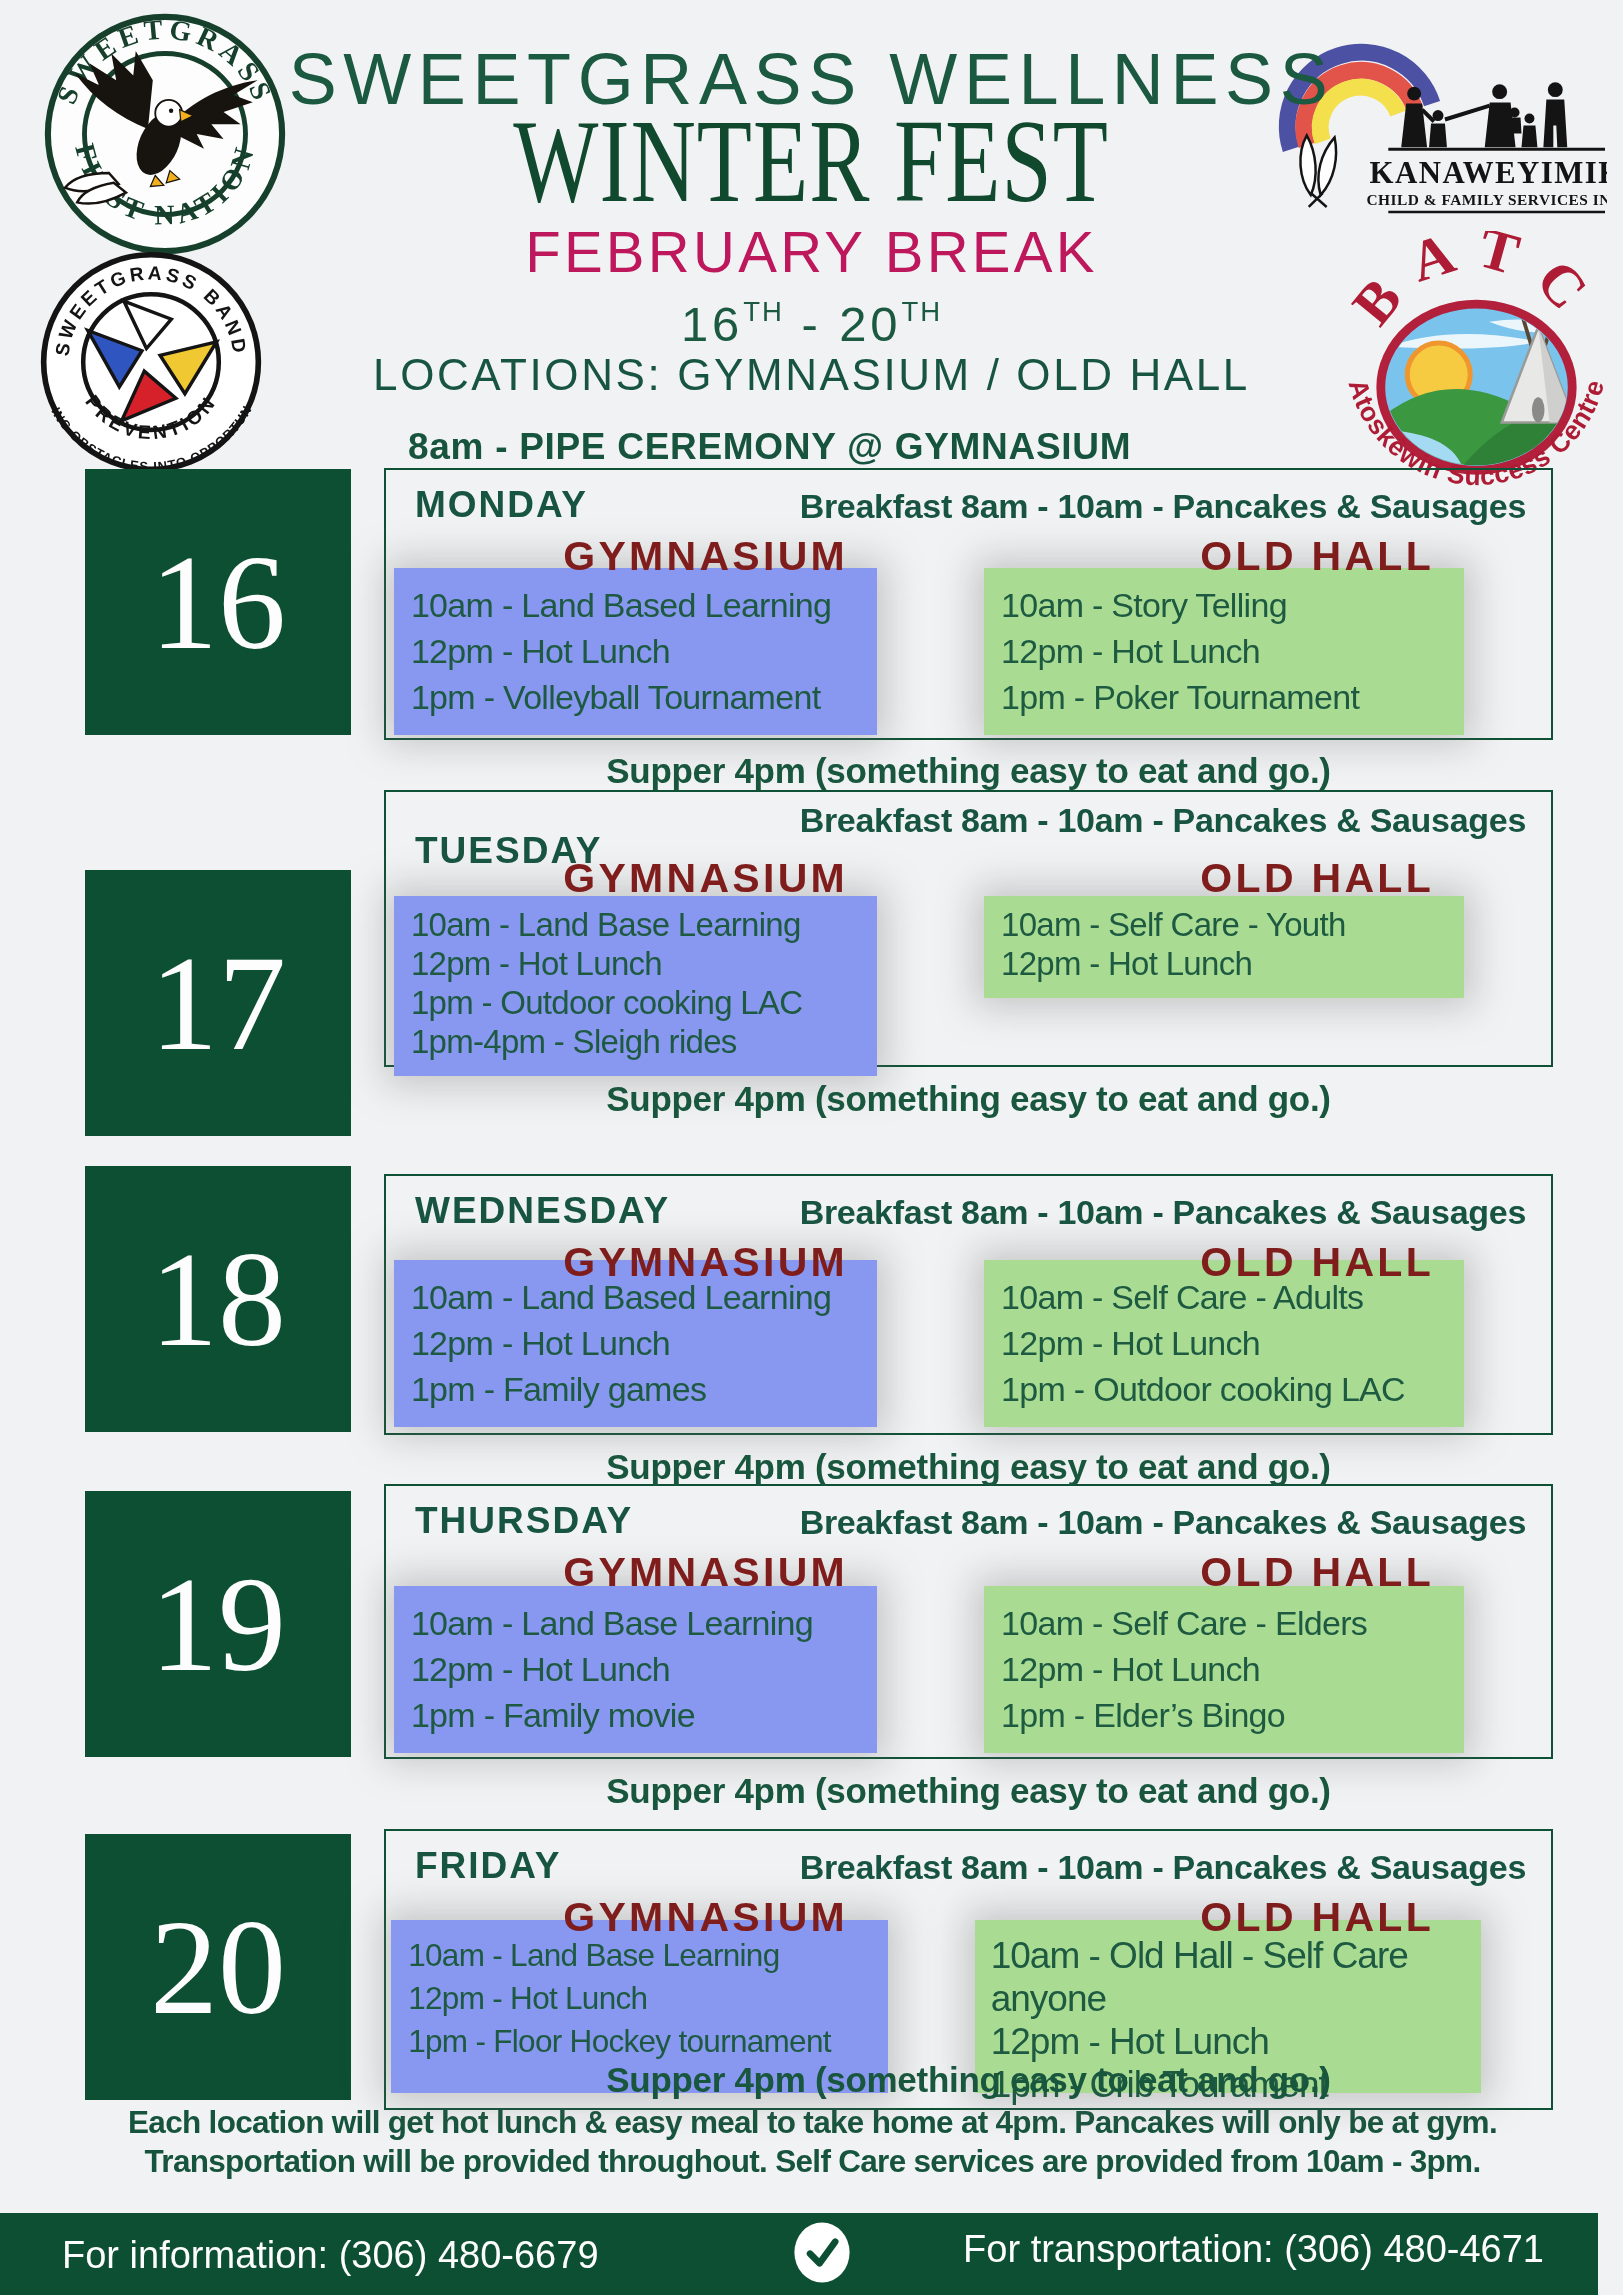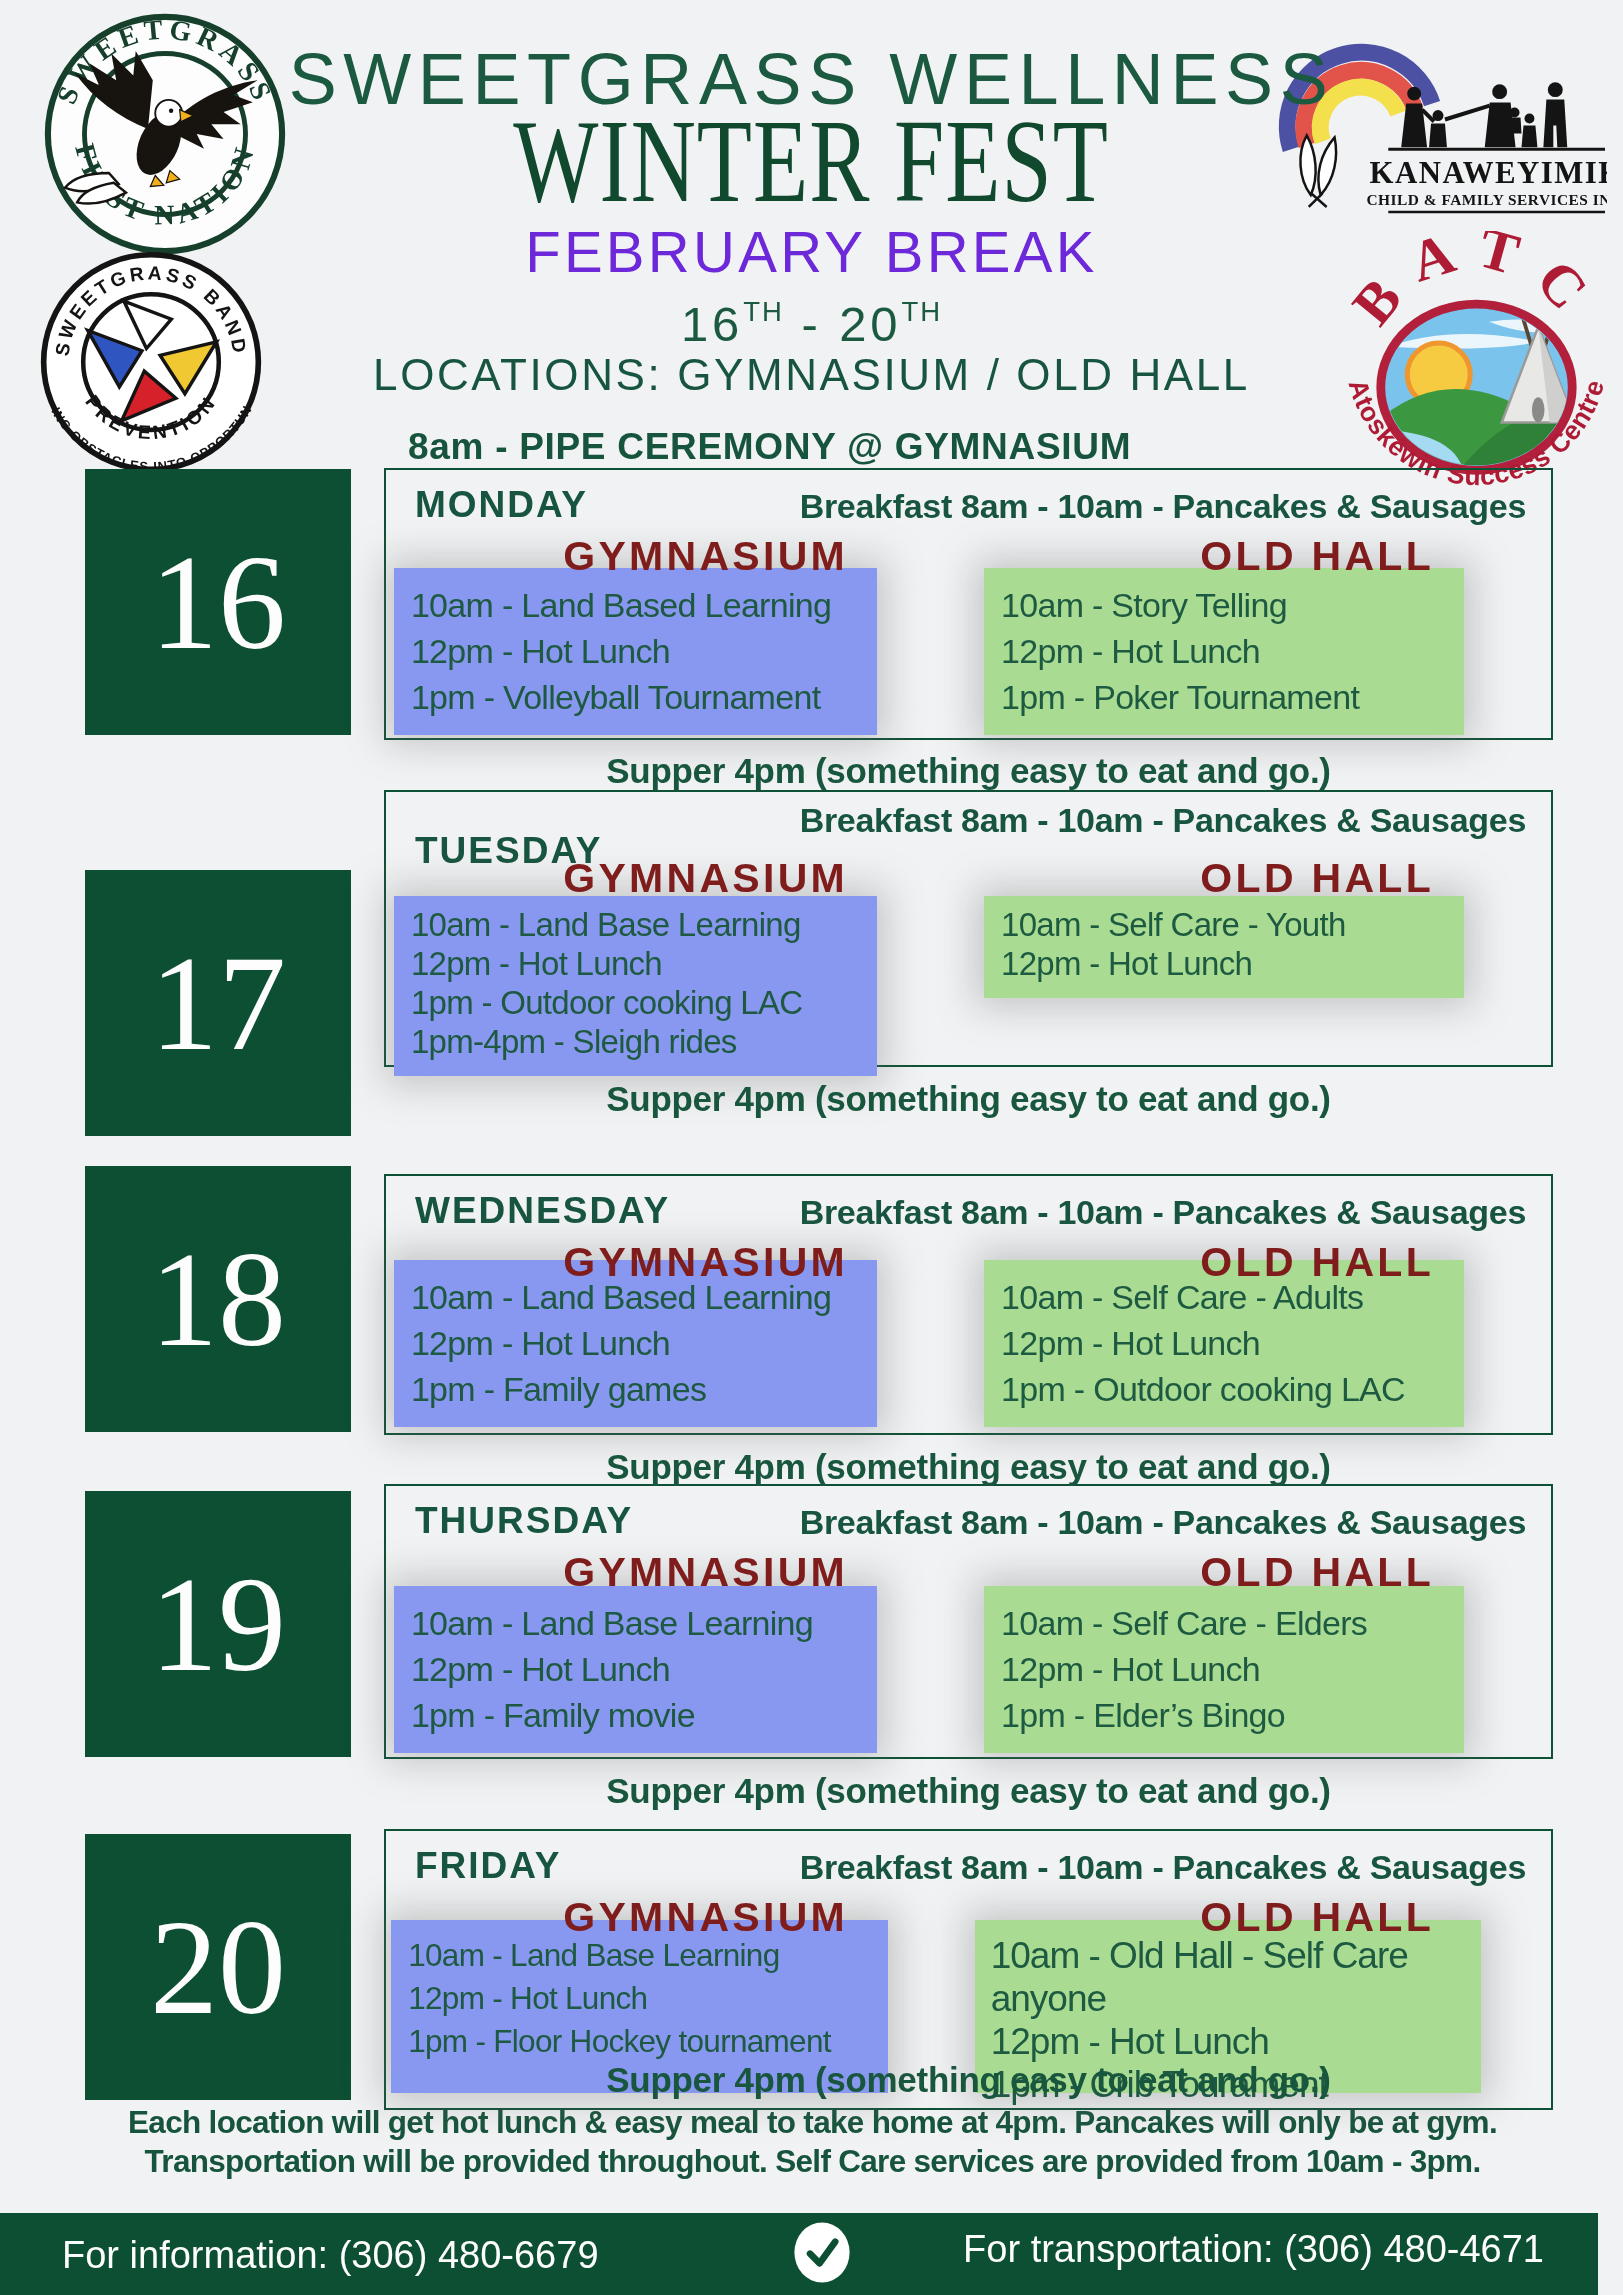--- a/index.html
+++ b/index.html
@@ -14,21 +14,21 @@
   html,body{margin:0;padding:0;background:#dfe1e3;}
   .page{
     position:relative;width:1623px;height:2295px;background:var(--bg);
     overflow:hidden;font-family:"Liberation Sans",sans-serif;color:var(--green-text);
   }
   
   .center{position:absolute;left:0;width:100%;text-align:center;}
   .kicker{top:38px;font-size:72px;letter-spacing:6.6px;color:#1b5a41;}
   .title-wrap{top:93px;color:#11492f;}
   .title-wrap .stretch{display:inline-block;font-family:"Liberation Serif",serif;font-size:110px;letter-spacing:1.3px;transform:scale(0.82,1.08);transform-origin:center top;}
-  .subtitle{top:218px;font-size:58px;letter-spacing:3.3px;color:#6d28d9;}
+  .subtitle{top:218px;font-size:58px;letter-spacing:3.3px;color:#be185d;}
   .dates{top:296px;font-size:49px;letter-spacing:3.9px;color:#1b5a41;}
   .dates sup{font-size:27.5px;position:relative;top:-2.6px;letter-spacing:2px;}
   .locations{top:350px;font-size:44px;letter-spacing:2.6px;color:#185540;}
   .pipe-note{position:absolute;left:408px;top:426px;font-size:37px;font-weight:700;letter-spacing:0.7px;color:#17543d;}
   
   .logo{position:absolute;}
   #logo-firstnation{left:43px;top:11.8px;width:244px;height:244px;}
   #logo-prevention{left:38px;top:249px;width:226px;height:251px;}
   #logo-kanaweyimik{left:1269px;top:18.4px;width:338px;height:199px;}
   #logo-batc{left:1337px;top:231px;width:279px;height:267px;}

